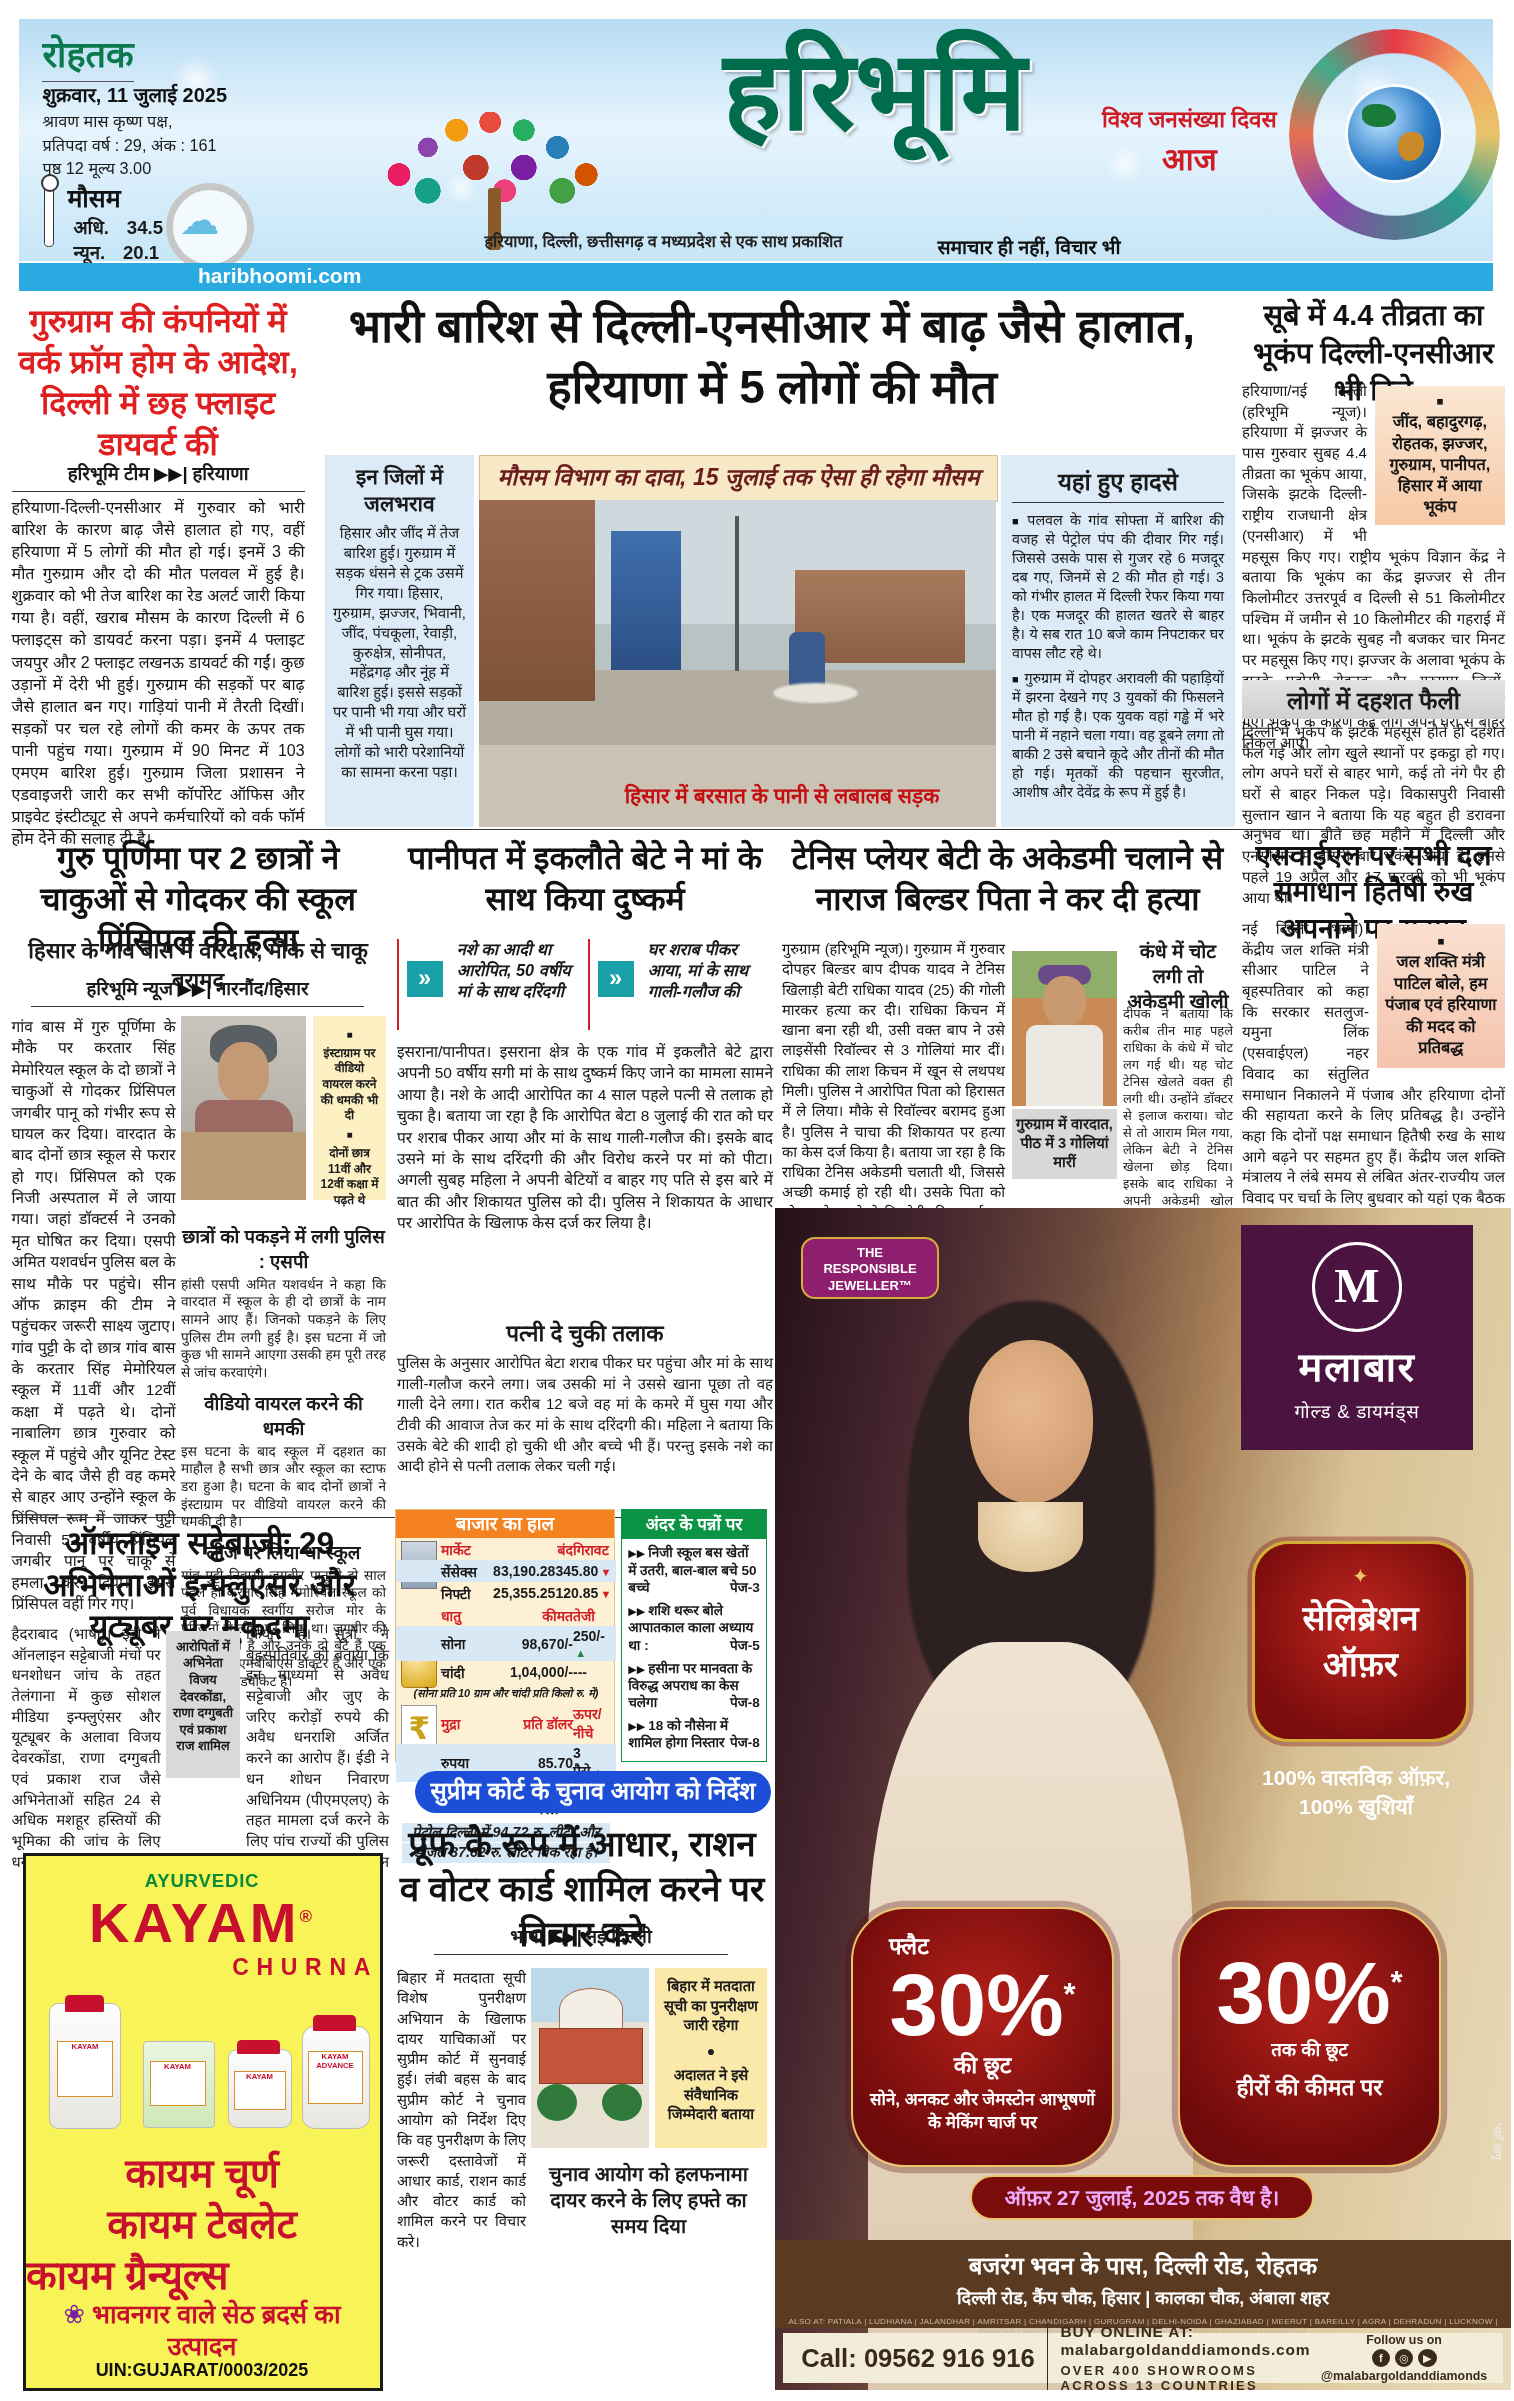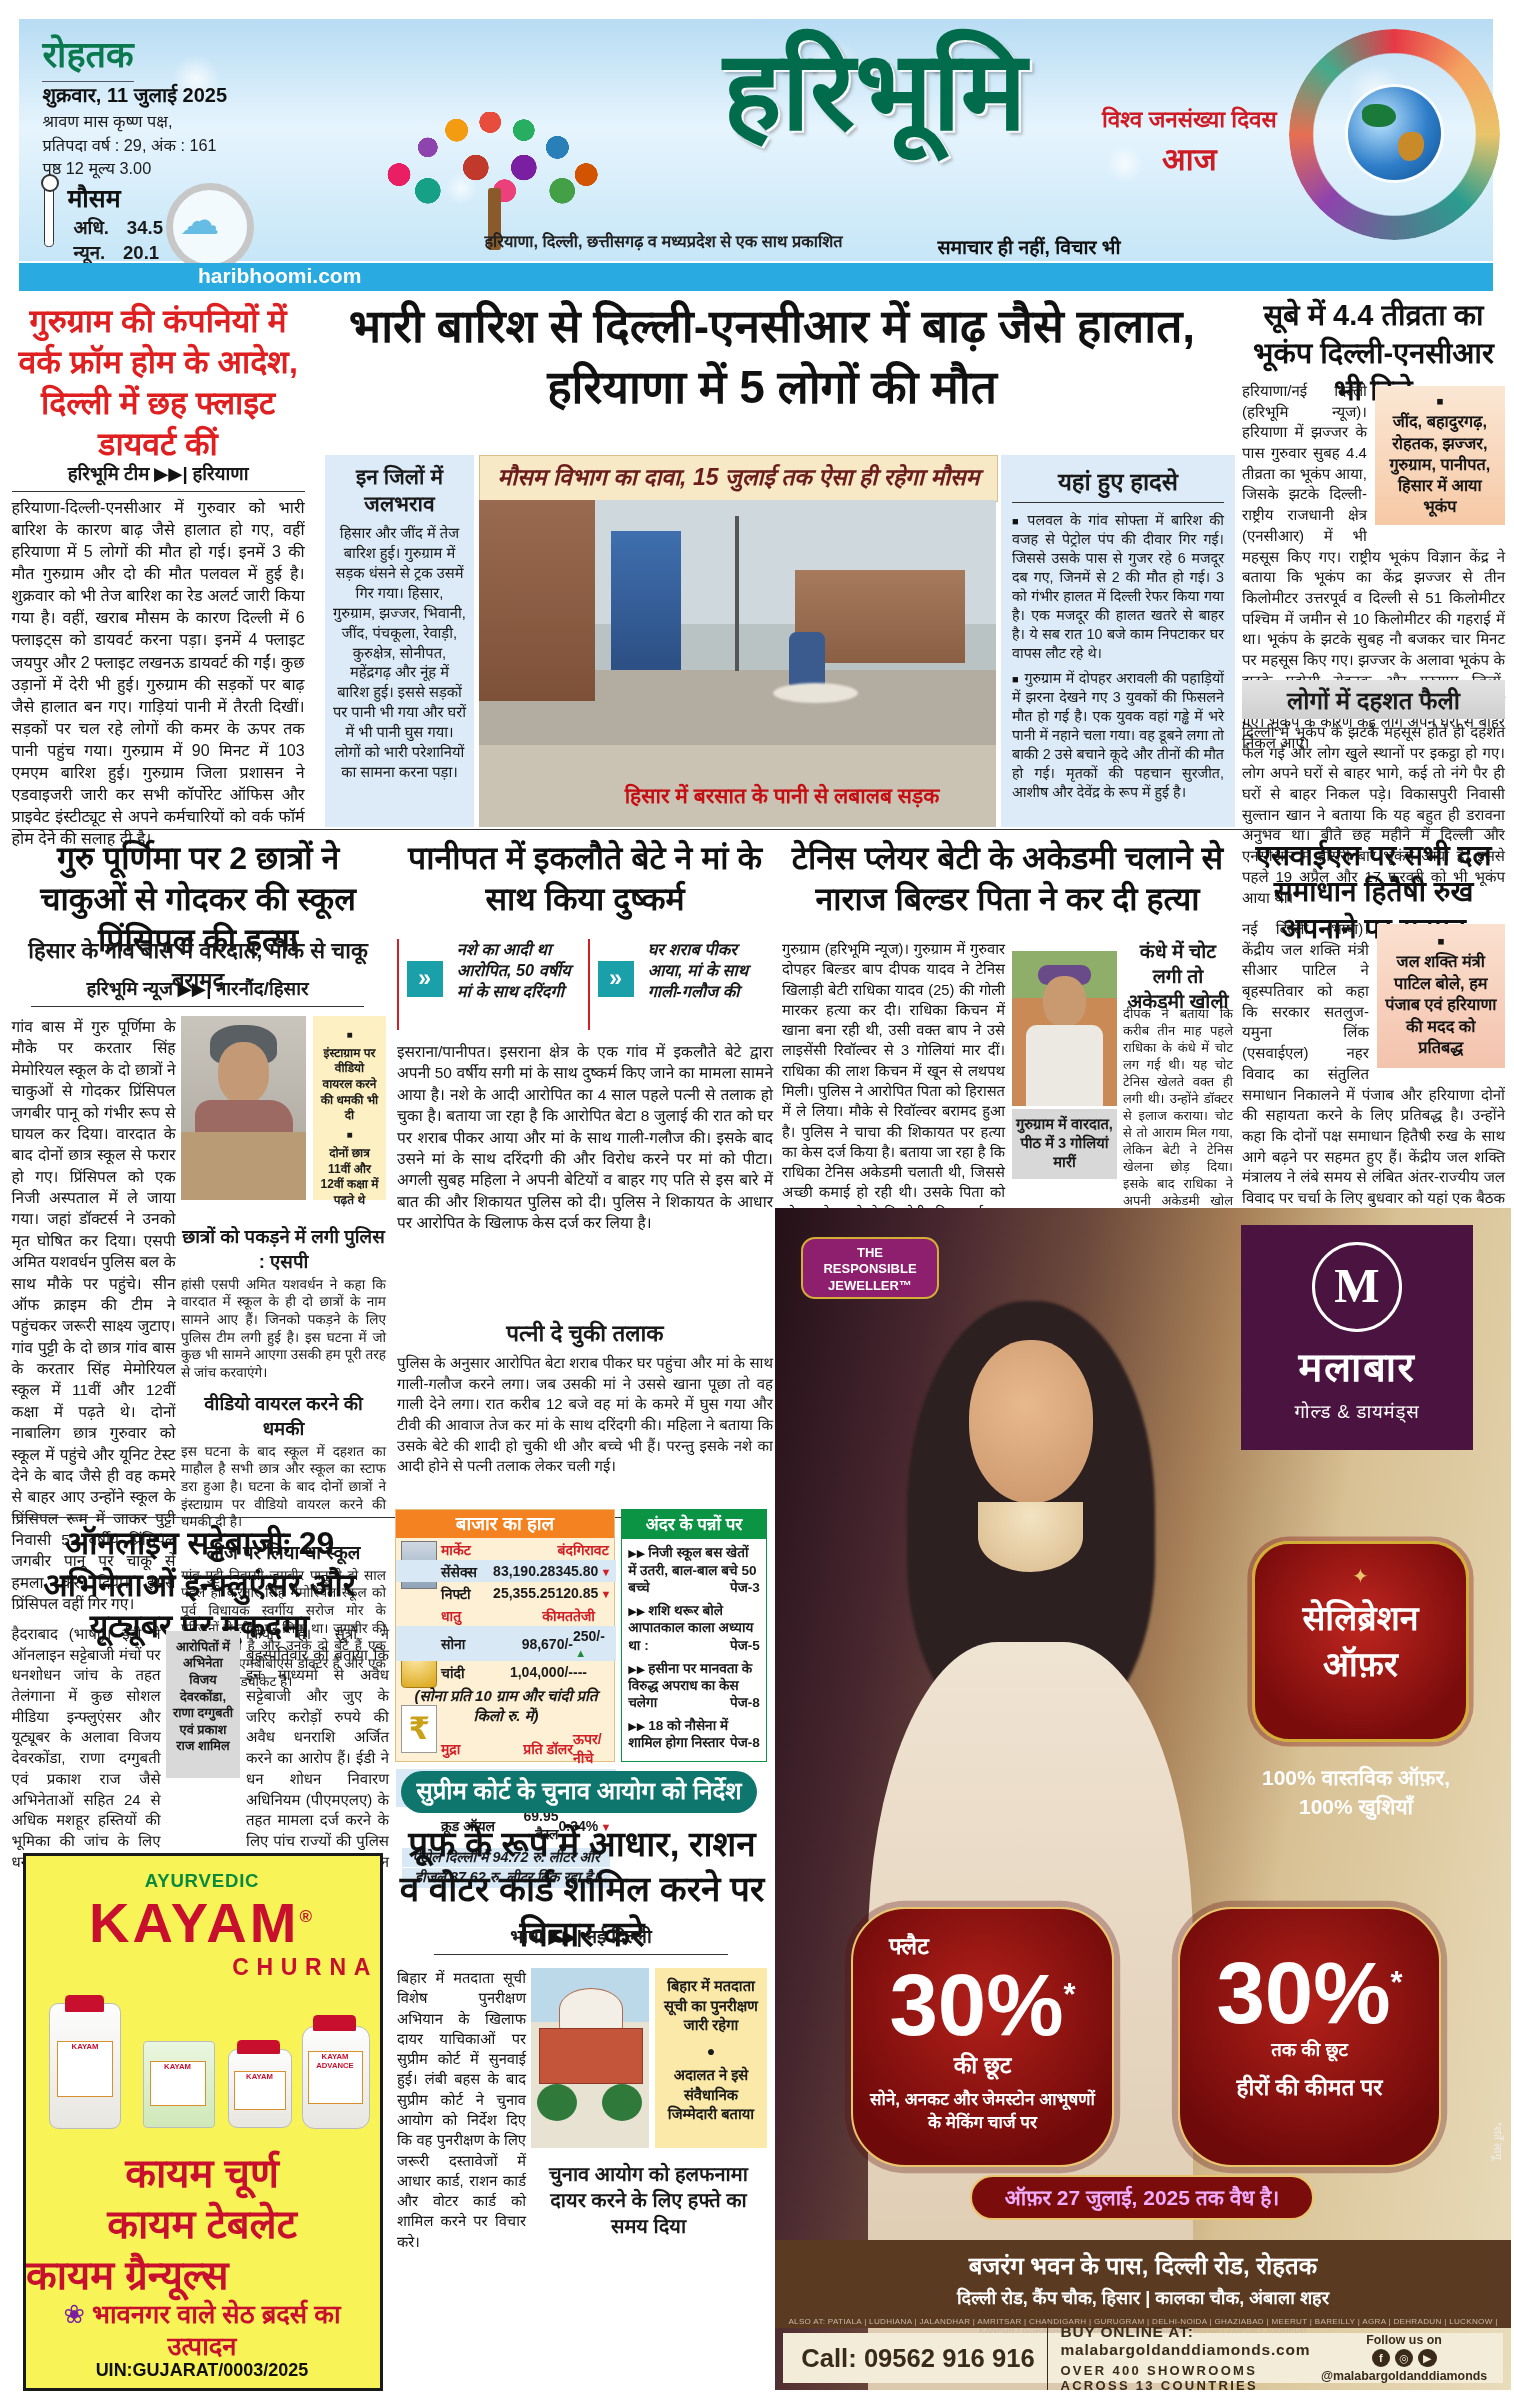--- a/index.html
+++ b/index.html
@@ -183,31 +183,31 @@
   .mrow.alt{background:#d9e8f5;}
   .mrow .c1{width:67px;}
   .mrow .c2{width:65px;text-align:right;}
   .mrow .c3{flex:1;text-align:left;}
   .arr-dn{color:#d21f26;font-size:11px;margin-left:2.3px;}
   .arr-up{color:#1f8a3c;font-size:11px;margin-left:2.3px;}
   .mk-ic{position:absolute;width:34px;height:46px;left:5.4px;}
   .mk-ic1{top:31px;background:linear-gradient(180deg,#cfd8e2,#8fa3b8);border:0.8px solid #777;}
   .mk-ic2{top:130px;background:radial-gradient(circle at 40% 35%,#ffe9a8,#d9a514);border:0.8px solid #a87b10;border-radius:4.6px;}
   .mk-ic3{top:195px;background:#fff;border:0.8px solid #999;color:#caa21a;font-size:31px;font-weight:900;text-align:center;line-height:45px;}
-  .mnote{font-size:15px;font-style:italic;font-weight:bold;text-align:center;padding:2.3px 3.1px;}
+  .mnote{font-size:11px;font-style:italic;font-weight:bold;text-align:center;padding:2.3px 3.1px;}
   .mpetrol{font-size:14.3px;font-style:italic;font-weight:bold;text-align:center;line-height:1.35;padding:1.5px 6.2px;}
   .mpetrol span{display:block;background:#d9e8f5;margin:1.5px 0;}
 
   .inside{left:621px;top:1509px;width:146px;height:253px;background:#fff;border:1.5px solid #0a9444;box-sizing:border-box;}
   .in-h{background:#0a9444;color:#fff;font-weight:bold;font-size:17px;text-align:center;height:29px;line-height:29px;}
   .ip-item{padding:5.4px 6.2px 0 6.2px;font-size:13.6px;font-weight:bold;line-height:1.28;color:#1a1a1a;}
   .ip-item .ar{color:#111;margin-right:3.1px;font-size:11px;}
   .ip-item .pg{float:right;}
 
-  .sc-pill{left:401px;top:1771px;width:356px;height:42px;background:#0f766e;border-radius:31px;color:#fff;
+  .sc-pill{left:415px;top:1771px;width:356px;height:42px;background:#1d4ed8;border-radius:31px;color:#fff;
      font-size:24px;font-weight:bold;text-align:center;line-height:40px;}
   .sc-h{left:397px;top:1822px;width:370px;font-size:35px;line-height:1.28;}
   .sc-by{left:434px;top:1923px;width:294px;}
   .sc-b1{left:397px;top:1968px;width:129px;height:422px;font-size:14.7px;}
   .sc-photo{left:531px;top:1968px;width:118px;height:180px;background:linear-gradient(180deg,#bcd9ea 0 30%,#e8e2d2 30% 100%);overflow:hidden;}
   .sc-dome{position:absolute;left:28px;top:20px;width:62px;height:40px;background:#f3efe6;border:1.5px solid #b06a4a;border-radius:50% 50% 8% 8%;}
   .sc-base{position:absolute;left:7.7px;top:60px;width:102px;height:54px;background:#c4553a;border:1.5px solid #8f3a26;}
   .sc-bush1{position:absolute;left:6.2px;top:116px;width:40px;height:37px;background:#2f7a3a;border-radius:50%;}
   .sc-bush2{position:absolute;left:71px;top:116px;width:40px;height:37px;background:#2f7a3a;border-radius:50%;}
   .sc-ybox{left:655px;top:1968px;width:112px;height:180px;background:#fbe9a9;padding:9.3px 6.2px;box-sizing:border-box;

